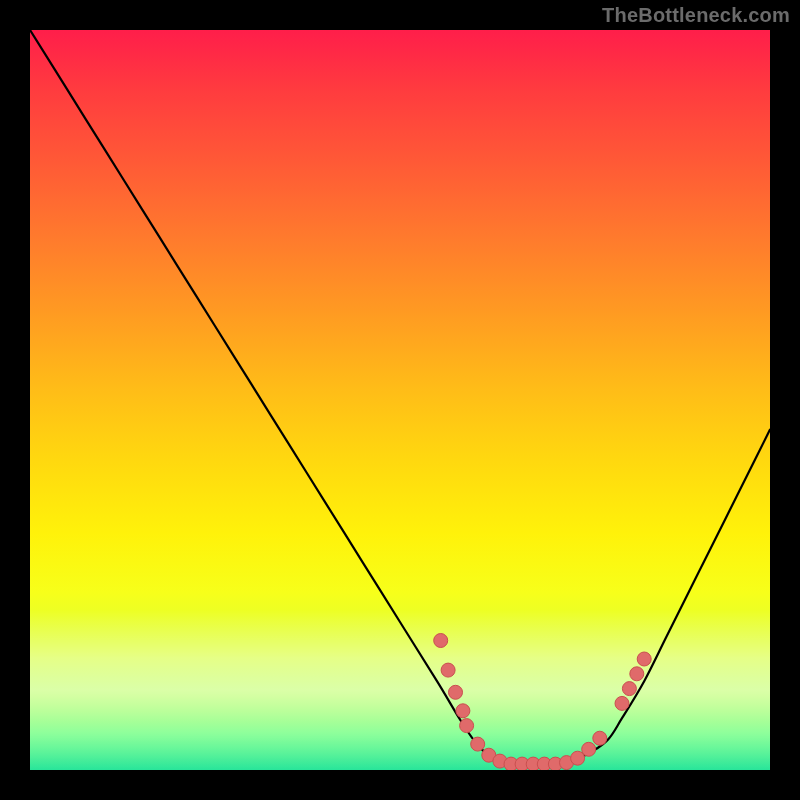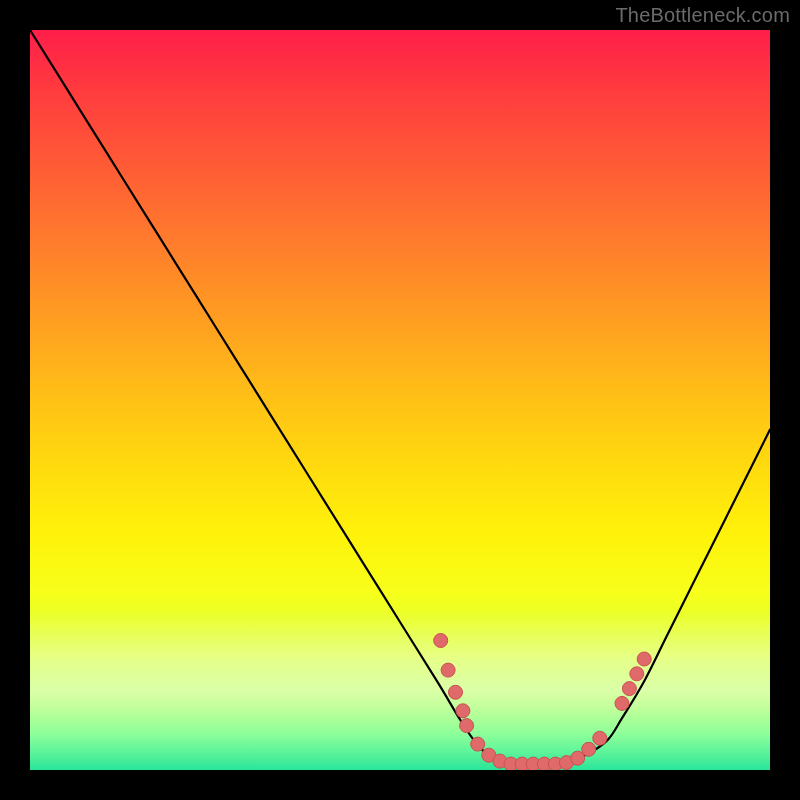--- a/index.html
+++ b/index.html
@@ -53,21 +53,21 @@
     inset: 0;
     width: 100%;
     height: 100%;
   }
   .watermark {
     position: absolute;
     top: 4px;
     right: 10px;
     color: #6b6b6b;
     font-size: 20px;
-    font-weight: 400;
+    font-weight: 700;
     letter-spacing: 0.2px;
     user-select: none;
   }
 </style>
 </head>
 <body>
 
 <div class="outer">
   <div class="watermark">TheBottleneck.com</div>
   <div class="plot">

